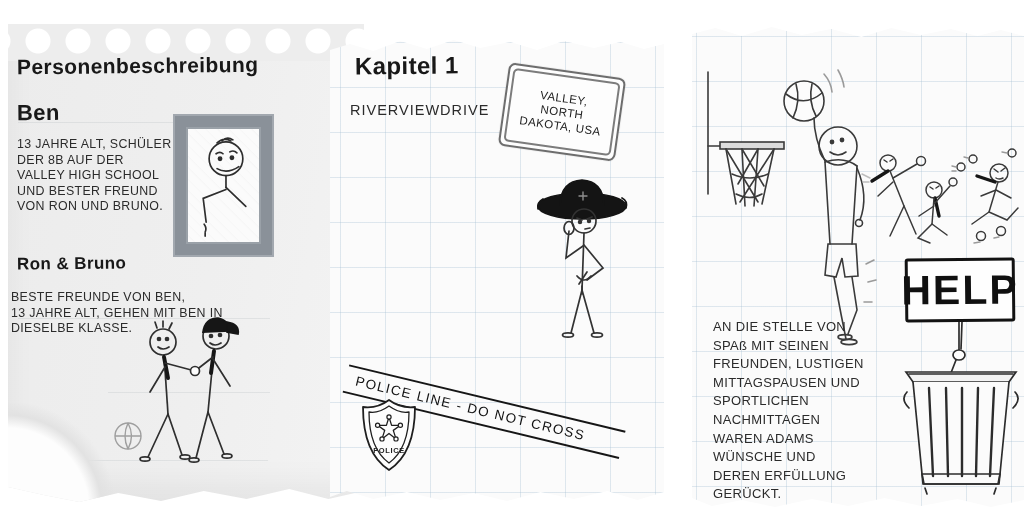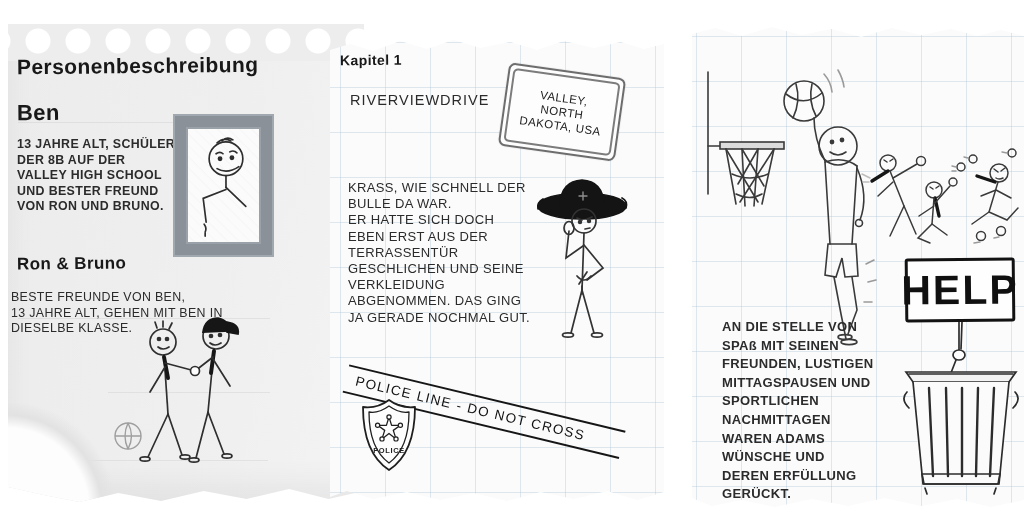--- a/index.html
+++ b/index.html
@@ -73,21 +73,21 @@
     <div class="rule" style="left:10px;top:98px;width:195px;"></div>
     <div class="rule" style="left:10px;top:294px;width:252px;"></div>
     <div class="rule" style="left:100px;top:368px;width:162px;"></div>
     <div class="rule" style="left:14px;top:436px;width:246px;"></div>
     <div class="curl"></div>
 
     <div class="abs script-title" style="left:9px;top:30px;font-size:21px;">Personenbeschreibung</div>
 
     <div class="abs script-title" style="left:9px;top:76px;font-size:22px;">Ben</div>
 
-    <div class="abs hand" style="left:9px;top:113px;font-size:12.4px;line-height:15.6px;font-weight:bold;">13 JAHRE ALT, SCHÜLER<br>DER 8B AUF DER<br>VALLEY HIGH SCHOOL<br>UND BESTER FREUND<br>VON RON UND BRUNO.</div>
+    <div class="abs hand" style="left:9px;top:113px;font-size:12.4px;line-height:15.6px;">13 JAHRE ALT, SCHÜLER<br>DER 8B AUF DER<br>VALLEY HIGH SCHOOL<br>UND BESTER FREUND<br>VON RON UND BRUNO.</div>
 
     <div class="abs frame" style="left:167px;top:92px;width:75px;height:117px;">
       <svg width="75" height="117" viewBox="0 0 75 118">
         <g fill="none" stroke="#2e2e2e" stroke-width="1.7" stroke-linecap="round">
           <circle cx="40" cy="32" r="17"></circle>
           <path d="M31,16 Q37,10 45,14 M36,14 Q41,9 47,13"></path>
           <path d="M30,27 Q34,24 37,27 M44,25 Q48,23 51,26"></path>
           <circle cx="34" cy="32" r="1.6" fill="#2e2e2e"></circle>
           <circle cx="46" cy="31" r="1.6" fill="#2e2e2e"></circle>
           <path d="M31,42 Q41,48 53,40"></path>
@@ -136,29 +136,28 @@
         <path d="M100,136 L88,182 M100,136 L116,178"></path>
         <ellipse cx="86" cy="184" rx="5" ry="2.2"></ellipse>
           <ellipse cx="119" cy="180" rx="5" ry="2.2"></ellipse>
         <circle cx="87" cy="95" r="4.5" fill="#fdfdfd"></circle>
       </g>
     </svg>
   </div>
 
   <div id="mid-paper" class="abs graph">
 
-    <div class="abs script-title" style="left:10px;top:16px;font-size:14px;">Kapitel 1</div>
-
-    <div class="abs hand" style="left:20px;top:56px;font-size:14.5px;letter-spacing:1px;">RIVERVIEWDRIVE</div>
+    <div class="abs script-title" style="left:25px;top:16px;font-size:24px;">Kapitel 1</div>
+
+    <div class="abs hand" style="left:20px;top:66px;font-size:14.5px;letter-spacing:1px;">RIVERVIEWDRIVE</div>
 
     <div class="abs nd-sign" style="left:173px;top:34px;width:118px;height:84px;box-sizing:border-box;">
       <div class="inner">VALLEY,<br>NORTH<br>DAKOTA, USA</div>
     </div>
 
-    <div class="abs hand" style="left:18px;top:144px;font-size:13px;line-height:16.2px;">KRASS, WIE SCHNELL DER<br>BULLE DA WAR.<br>ER HATTE SICH DOCH<br>EBEN ERST AUS DER<br>TERRASSENTÜR<br>GESCHLICHEN UND SEINE<br>VERKLEIDUNG<br>ABGENOMMEN. DAS GING<br>JA GERADE NOCHMAL GUT.</div>
 
     <svg class="abs" style="left:205px;top:132px;" width="95" height="175" viewBox="0 0 95 175">
       <g fill="none" stroke="#333" stroke-width="1.7" stroke-linecap="round">
         <ellipse cx="47" cy="38" rx="44" ry="13" fill="#141414" stroke="#141414"></ellipse>
         <path d="M25,37 Q26,13 47,12 Q68,13 69,37 Z" fill="#141414" stroke="#141414"></path>
         <path d="M44,28 H52 M48,24 V32" stroke="#8d8d8d" stroke-width="1.4"></path>
         <path d="M3,41 Q2,34 8,31 M91,40 Q93,33 87,30" stroke="#141414"></path>
         <circle cx="49" cy="53" r="12"></circle>
         <path d="M42,50 L47,52 M52,51 L57,49"></path>
         <circle cx="45" cy="54" r="1.4" fill="#333"></circle>
@@ -258,21 +257,21 @@
         <circle cx="113" cy="13" r="4"></circle>
           <path d="M104,11 L108,12" stroke="#9a9a9a"></path>
         <circle cx="152" cy="7" r="4"></circle>
           <path d="M142,6 L147,7" stroke="#9a9a9a"></path>
         <circle cx="121" cy="90" r="4.5"></circle>
           <circle cx="141" cy="85" r="4.5"></circle>
         <path d="M114,97 L120,96 M134,92 L139,91" stroke="#9a9a9a"></path>
       </g>
     </svg>
 
-    <div class="abs hand" style="left:30px;top:294px;width:160px;font-size:13px;line-height:18.6px;font-weight:bold;">AN DIE STELLE VON<br>SPAß MIT SEINEN<br>FREUNDEN, LUSTIGEN<br>MITTAGSPAUSEN UND<br>SPORTLICHEN<br>NACHMITTAGEN<br>WAREN ADAMS<br>WÜNSCHE UND<br>DEREN ERFÜLLUNG<br>GERÜCKT.</div>
+    <div class="abs hand" style="left:21px;top:294px;width:160px;font-size:13px;line-height:18.6px;">AN DIE STELLE VON<br>SPAß MIT SEINEN<br>FREUNDEN, LUSTIGEN<br>MITTAGSPAUSEN UND<br>SPORTLICHEN<br>NACHMITTAGEN<br>WAREN ADAMS<br>WÜNSCHE UND<br>DEREN ERFÜLLUNG<br>GERÜCKT.</div>
 
     <div class="abs help-sign" style="left:213px;top:234px;width:110px;height:64px;box-sizing:border-box;">
       <span>HELP</span>
     </div>
 
     <svg class="abs" style="left:206px;top:298px;" width="130" height="182" viewBox="0 0 130 182">
       <g fill="none" stroke="#2c2c2c" stroke-width="1.7" stroke-linecap="round">
         <path d="M61,0 L61,28 M64,0 L63,27"></path>
         <ellipse cx="61" cy="33" rx="6" ry="5" fill="#fdfdfd"></ellipse>
         <path d="M58,38 L51,56"></path>

